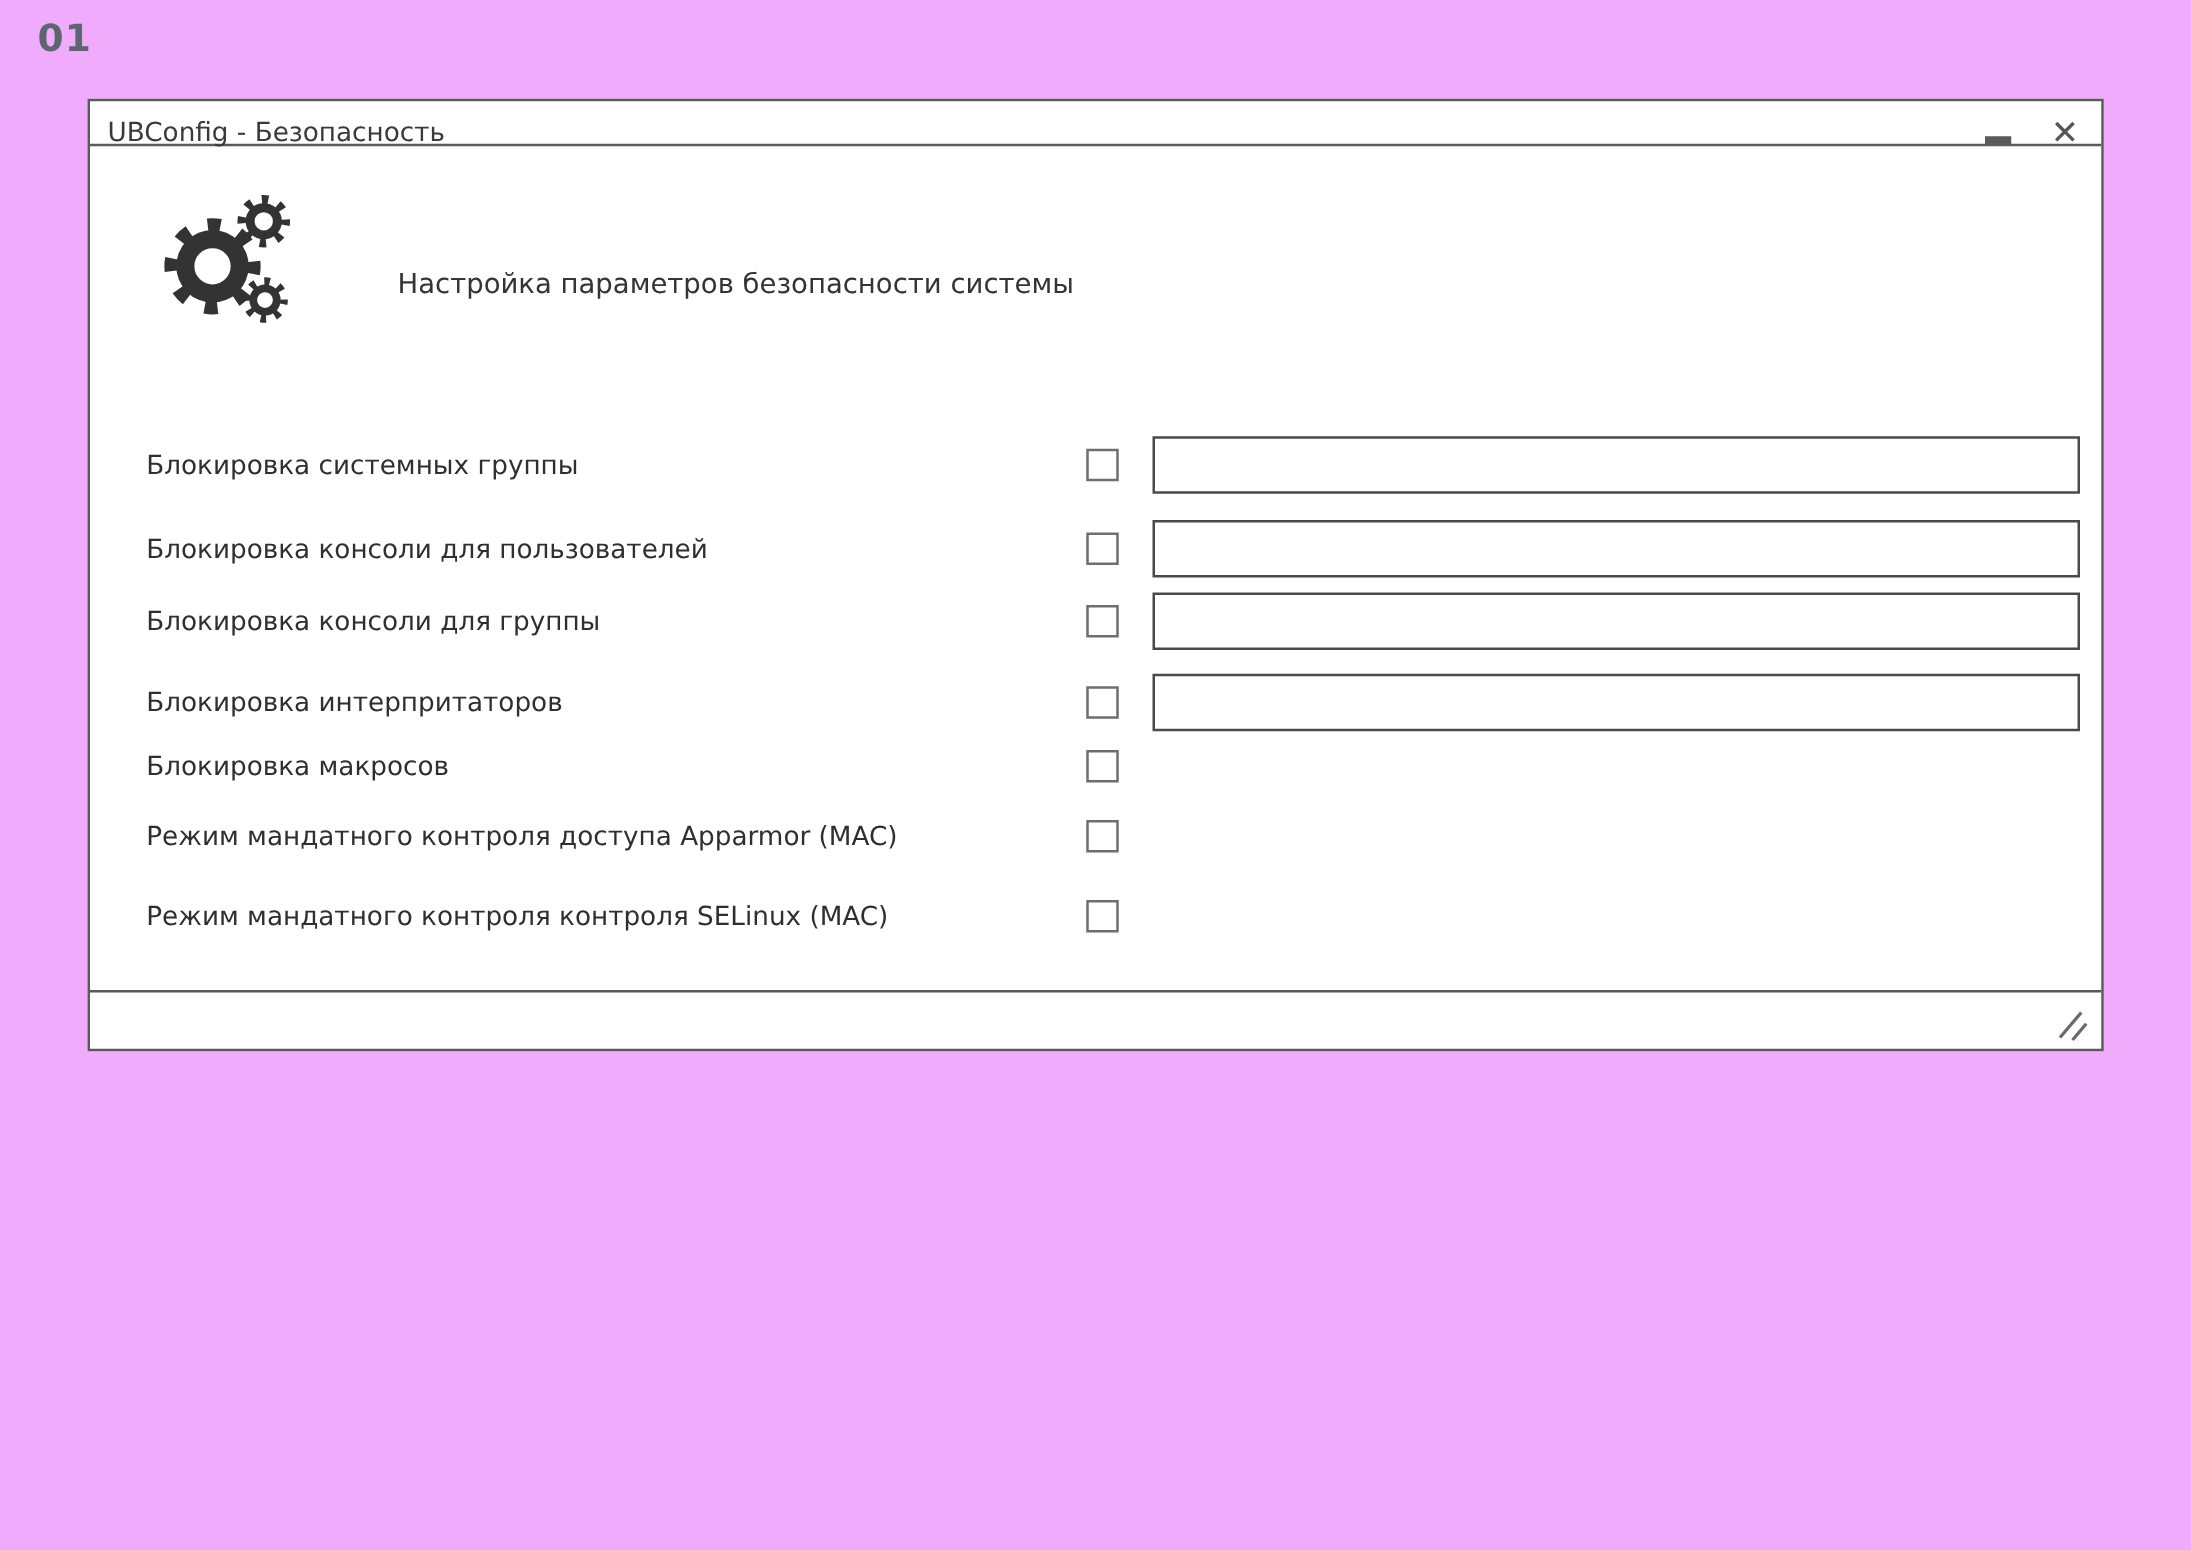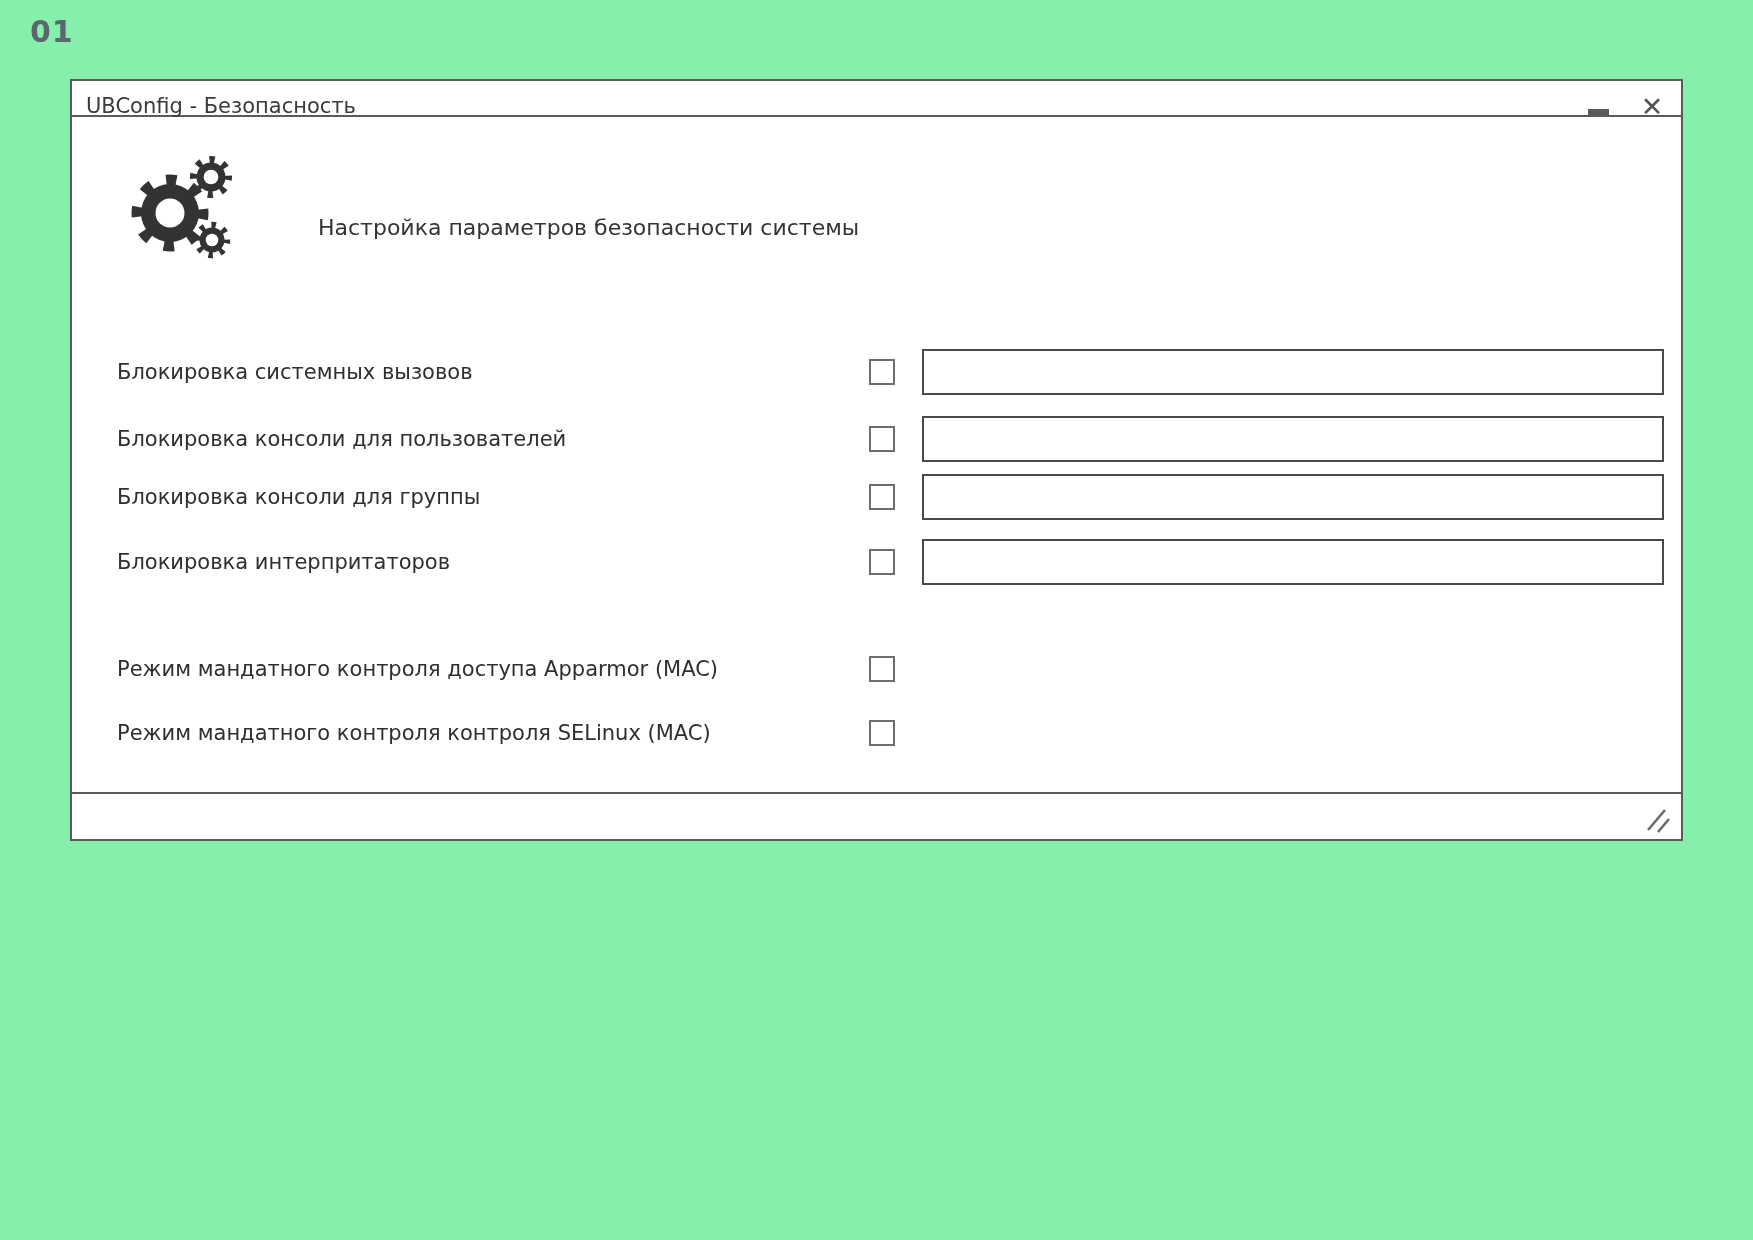--- a/index.html
+++ b/index.html
@@ -5,21 +5,21 @@
   html, body {
     margin: 0;
     padding: 0;
     background: #ffffff;
     font-family: "DejaVu Sans", "Liberation Sans", sans-serif;
   }
   #canvas {
     position: relative;
     width: 1753px;
     height: 1240px;
-    background: #86efac;
+    background: #f0abfc;
     overflow: hidden;
   }
   
   .slide-number {
     position: absolute;
     left: 30px;
     top: 14px;
     font-size: 30px;
     font-weight: bold;
     color: #5d6670;
@@ -196,38 +196,43 @@
         <circle cx="104" cy="97" r="14" fill="none" stroke="#333333" stroke-width="8.5" stroke-dasharray="4.2 6.8" stroke-dashoffset="1"></circle>
         <circle cx="104" cy="97" r="12.5" fill="#333333"></circle>
         <circle cx="104" cy="97" r="6.3" fill="#ffffff"></circle>
       </g>
     </svg>
 
     <div class="header-desc">Настройка параметров безопасности системы</div>
 
     <div class="rows-host">
         <div class="form-row" style="top: 265px;">
-    <span class="row-label">Блокировка системных вызовов</span>
+    <span class="row-label">Блокировка системных группы</span>
     <div class="checkbox" role="checkbox" aria-checked="false"></div>
     <input class="field" type="text" style="">
   </div>
         <div class="form-row" style="top: 390px;">
     <span class="row-label">Блокировка консоли для группы</span>
     <div class="checkbox" role="checkbox" aria-checked="false"></div>
     <input class="field" type="text" style="">
   </div>
         <div class="form-row" style="top: 332px;">
     <span class="row-label">Блокировка консоли для пользователей</span>
     <div class="checkbox" role="checkbox" aria-checked="false"></div>
     <input class="field" type="text" style="">
   </div>
         <div class="form-row" style="top: 455px;">
     <span class="row-label">Блокировка интерпритаторов</span>
     <div class="checkbox" role="checkbox" aria-checked="false"></div>
     <input class="field" type="text" style="">
+  </div>
+        <div class="form-row" style="top: 506px;">
+    <span class="row-label">Блокировка макросов</span>
+    <div class="checkbox" role="checkbox" aria-checked="false"></div>
+
   </div>
         <div class="form-row" style="top: 562px; text-align: right;">
     <span class="row-label">Режим мандатного контроля доступа Apparmor (MAC)</span>
     <div class="checkbox" role="checkbox" aria-checked="false"></div>
 
   </div>
         <div class="form-row" style="top: 626px;">
     <span class="row-label">Режим мандатного контроля контроля SELinux (MAC)</span>
     <div class="checkbox" role="checkbox" aria-checked="false"></div>
 

